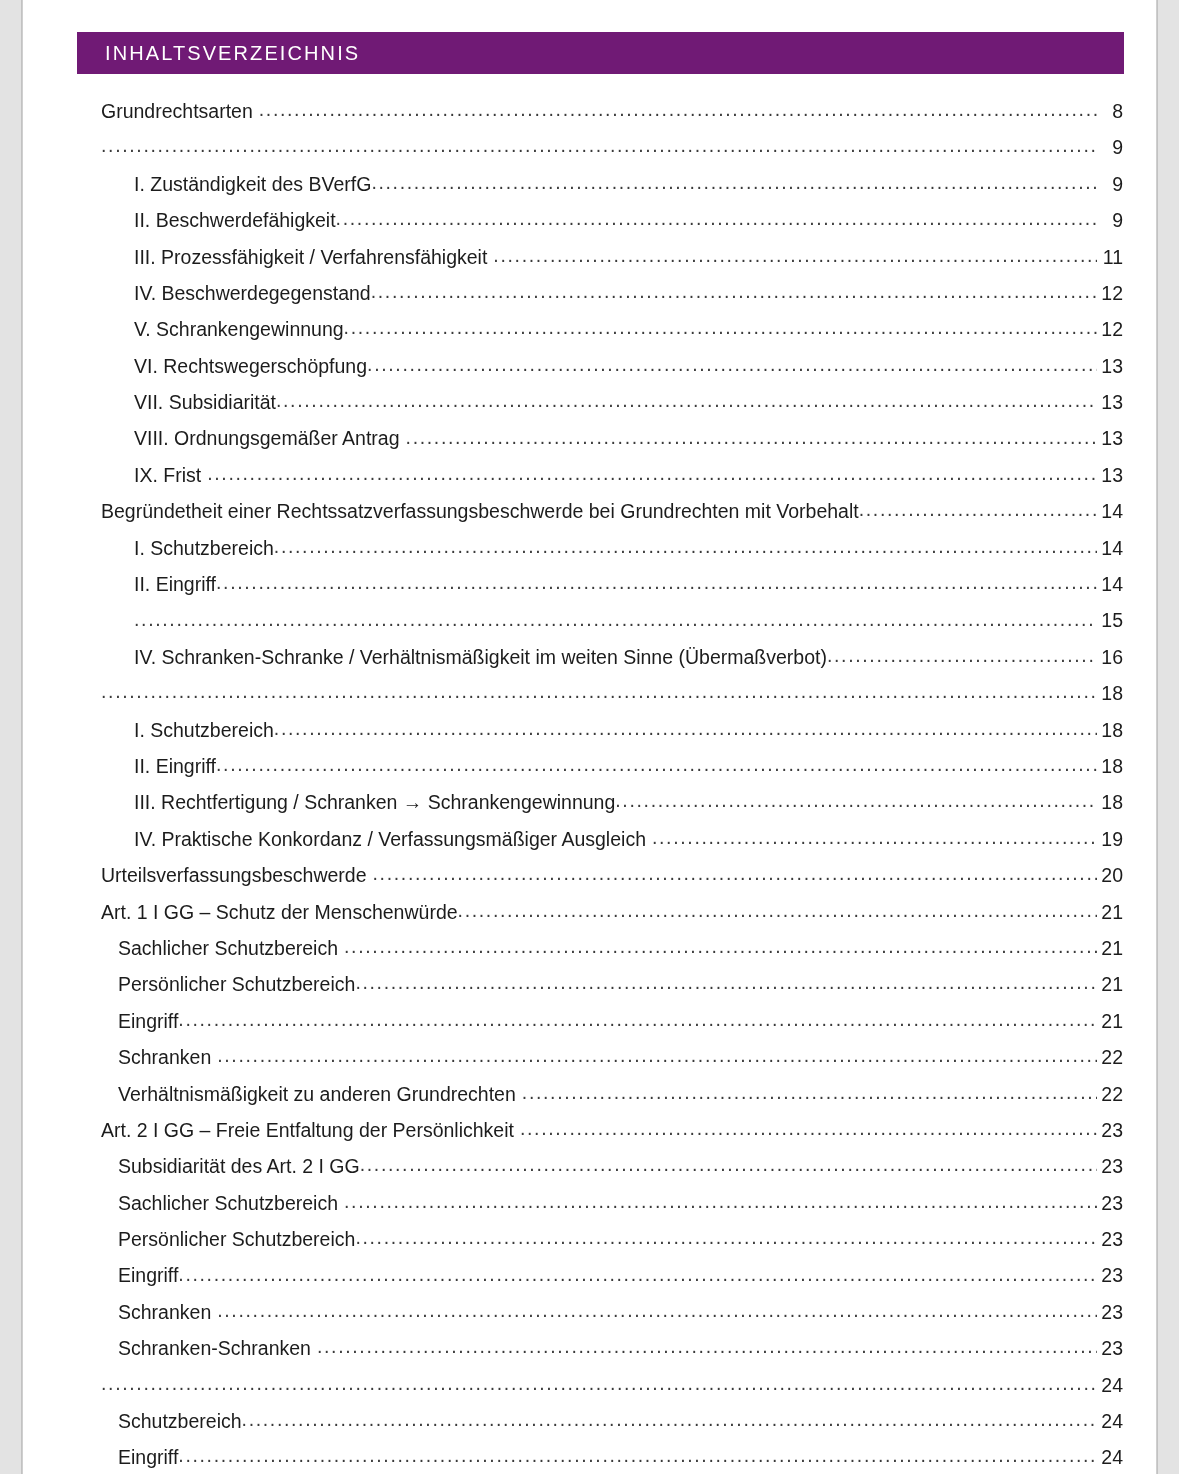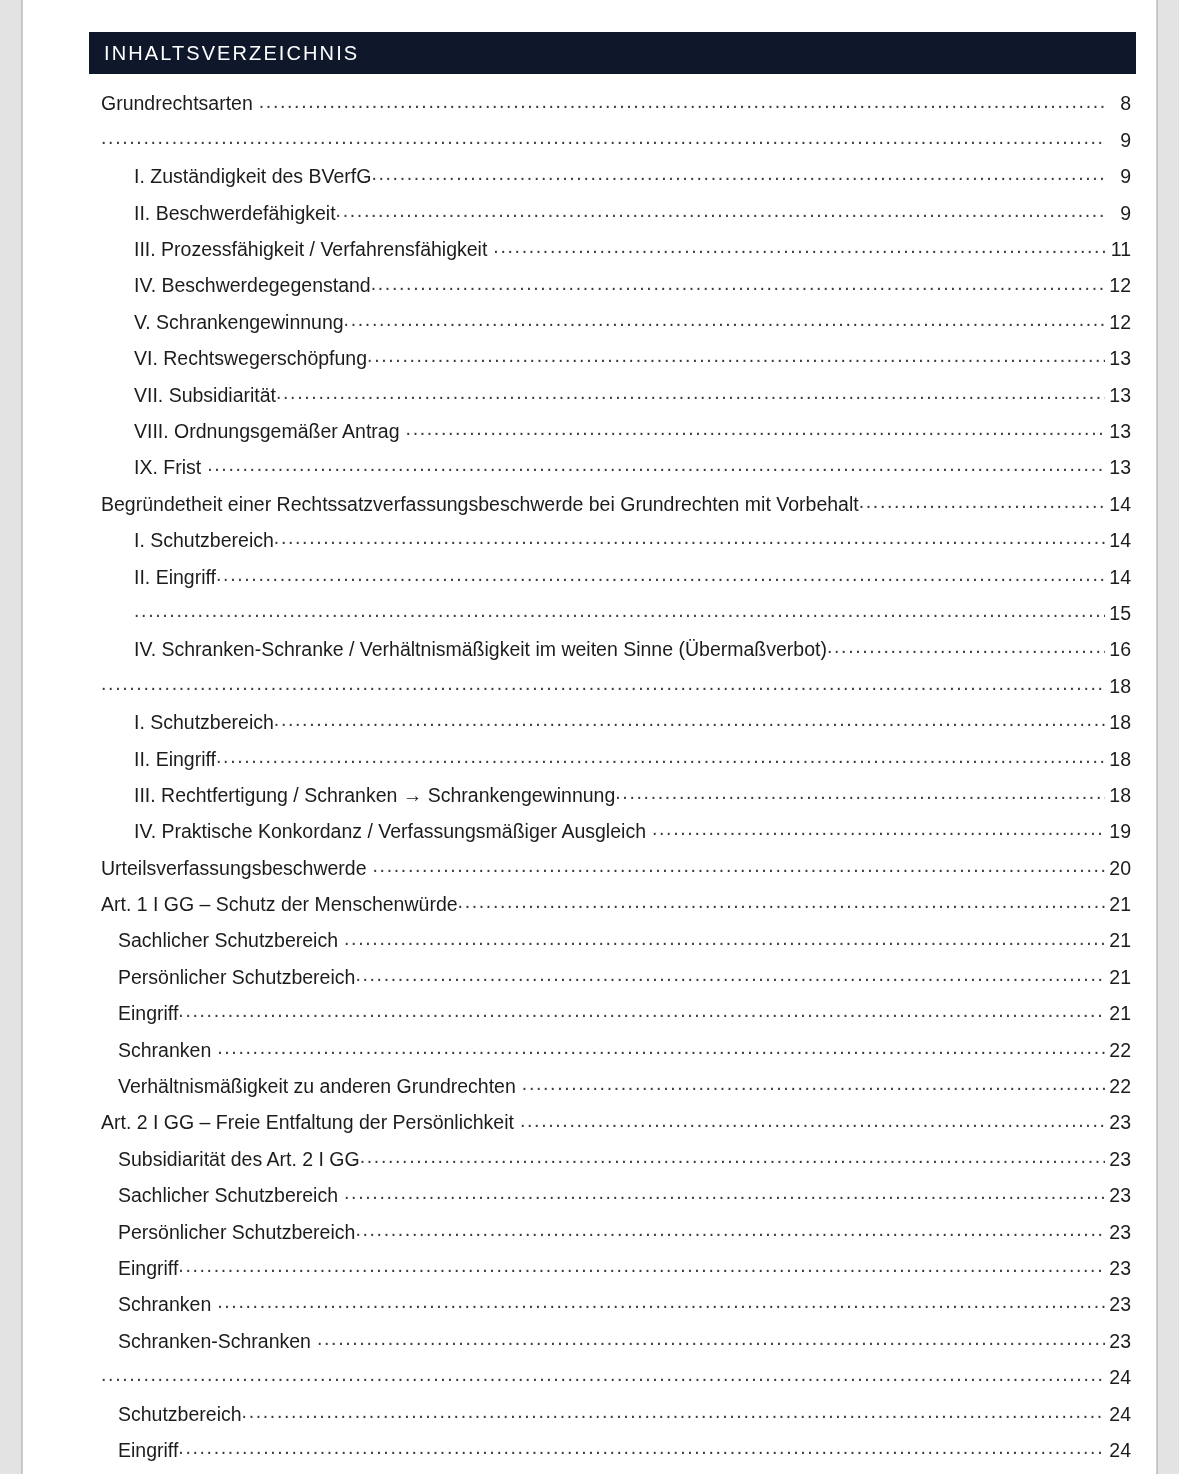--- a/index.html
+++ b/index.html
@@ -46,53 +46,53 @@
     top: 0;
     width: 1133px;
     height: 1474px;
     background: #ffffff;
     overflow: hidden;
   }
 
   
   .toc-heading {
     position: absolute;
-    left: 66px;
+    left: 54px;
     top: 32px;
     width: 1047px;
     height: 42px;
-    background: #0f172a;
+    background: #701a75;
     display: flex;
     align-items: center;
-    padding-left: 15px;
+    padding-left: 28px;
   }
   .toc-heading .label {
     color: #ffffff;
     font-size: 20px;
     letter-spacing: 2.1px;
     font-weight: 400;
     white-space: nowrap;
   }
 
   
   #toc-list {
     position: absolute;
     left: 0;
     top: 86px;
     width: 100%;
   }
 
   .toc-entry {
     display: flex;
-    align-items: center;
+    align-items: flex-end;
     height: 36.4px;
     font-size: 19.5px;
     color: #1c1c1c;
     white-space: nowrap;
-    padding-right: 25px;
+    padding-right: 33px;
   }
   .toc-entry .etitle {
     flex: 0 0 auto;
     line-height: 1.1;
   }
   .toc-entry .leader {
     flex: 1 1 auto;
     margin: 0 0px;
     overflow: hidden;
     position: relative;

